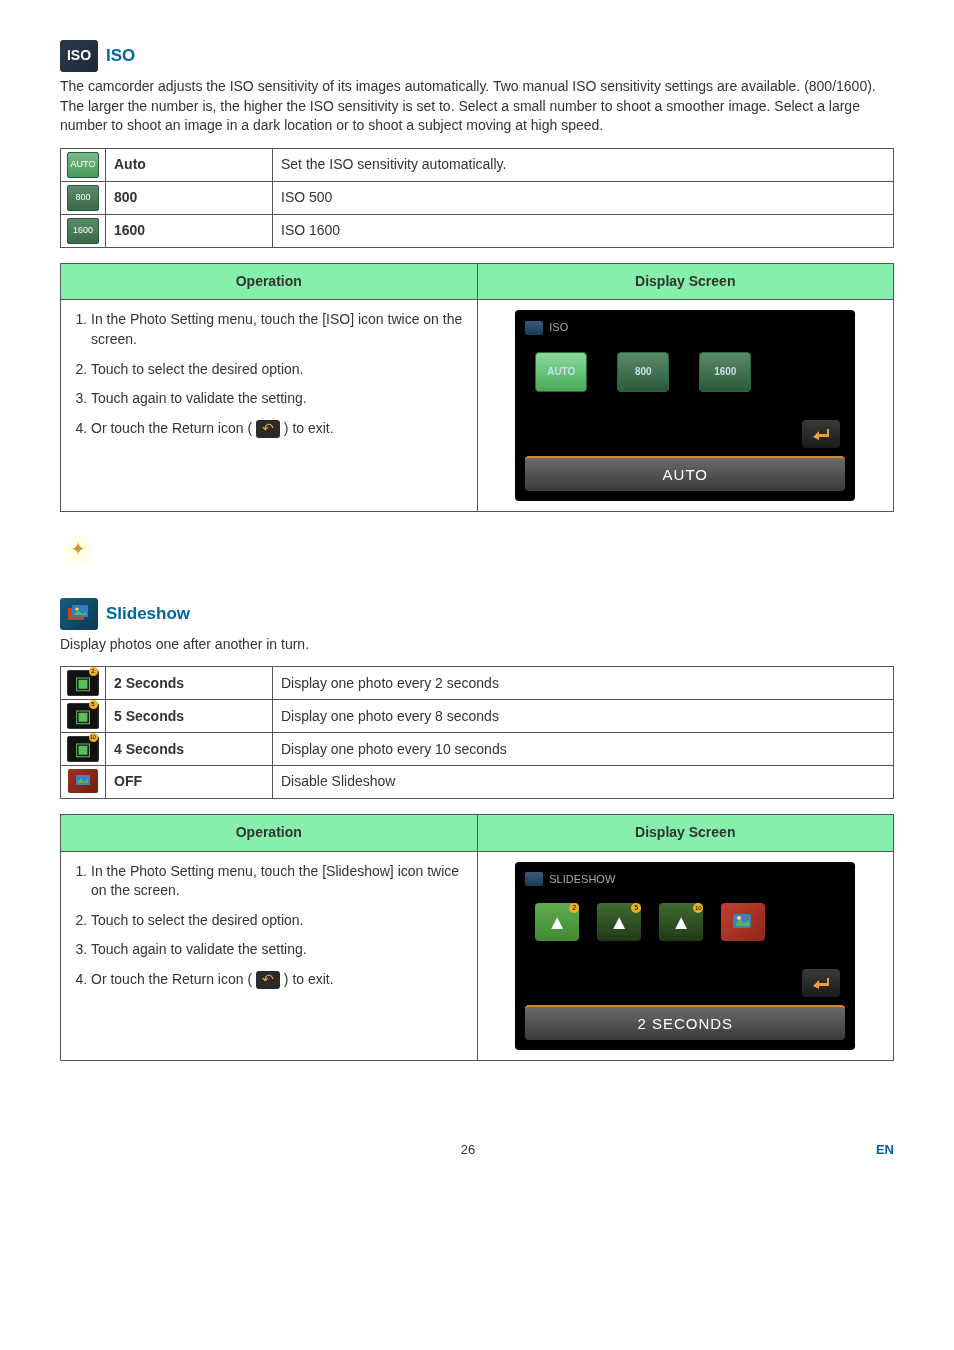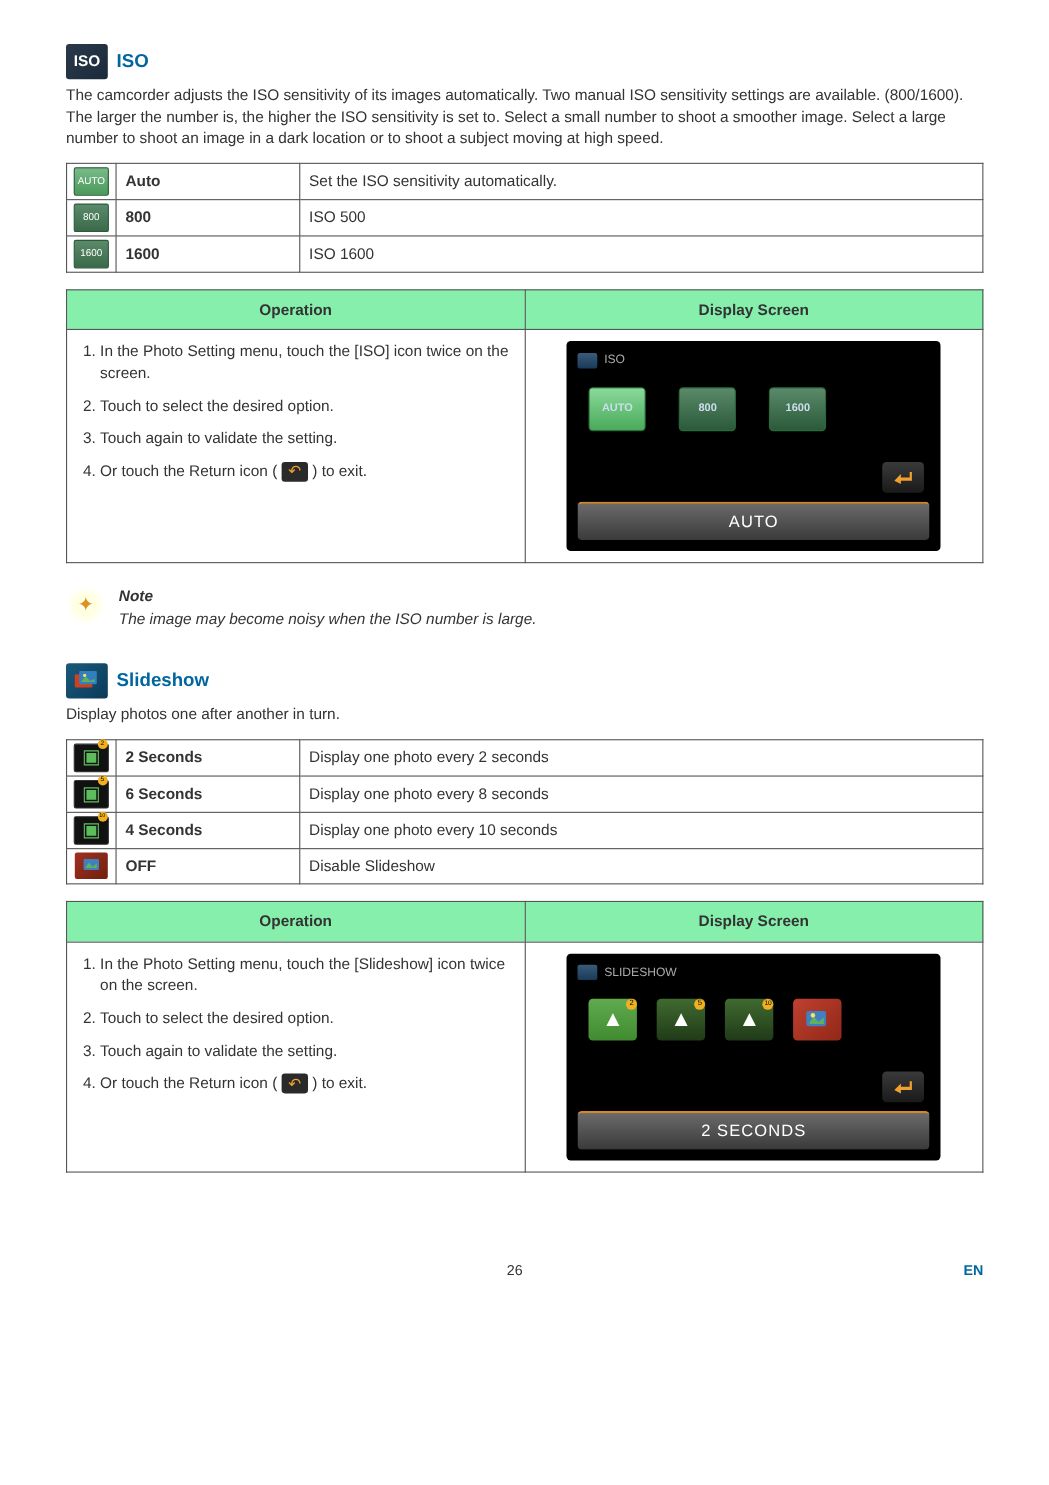--- a/index.html
+++ b/index.html
@@ -319,24 +319,20 @@
         </div>
         <div class="ds-footer-bar">AUTO</div>
       </div>
     </td>
   </tr>
 </tbody>
   </table>
 
 <div class="note-block">
   <div class="note-icon"></div>
-  <div>
-    <p class="note-title">Note</p>
-    <p class="note-text">The image may become noisy when the ISO number is large.</p>
-  </div>
 </div>
 
 <div class="section-header">
   <div class="section-icon slideshow-icon-main">
     <svg width="26" height="20" viewBox="0 0 26 20">
         <rect x="2" y="4" width="16" height="12" fill="#d04020" rx="1"></rect>
         <rect x="6" y="1" width="16" height="12" fill="#3080c0" rx="1"></rect>
         <circle cx="11" cy="5" r="1.5" fill="#ffe060"></circle>
         <path d="M8 10 L12 6 L16 10 L20 8 L20 11 L8 11 Z" fill="#60b060"></path>
       </svg>
@@ -351,21 +347,21 @@
     <td class="icon-cell"><span class="small-icon slideshow-opt-icon">
             <span style="position:relative"><span class="slide-person">▣</span><span style="position:absolute;top:-4px;right:-6px;background:#f0b020;color:#000;border-radius:50%;width:9px;height:9px;font-size:6px;display:flex;align-items:center;justify-content:center">2</span></span>
           </span></td>
     <td class="label-cell">2 Seconds</td>
     <td>Display one photo every 2 seconds</td>
   </tr>
   <tr>
     <td class="icon-cell"><span class="small-icon slideshow-opt-icon">
             <span style="position:relative"><span class="slide-person">▣</span><span style="position:absolute;top:-4px;right:-6px;background:#f0b020;color:#000;border-radius:50%;width:9px;height:9px;font-size:6px;display:flex;align-items:center;justify-content:center">5</span></span>
           </span></td>
-    <td class="label-cell">6 Seconds</td>
+    <td class="label-cell">5 Seconds</td>
     <td>Display one photo every 8 seconds</td>
   </tr>
   <tr>
     <td class="icon-cell"><span class="small-icon slideshow-opt-icon">
             <span style="position:relative"><span class="slide-person">▣</span><span style="position:absolute;top:-4px;right:-6px;background:#f0b020;color:#000;border-radius:50%;width:9px;height:9px;font-size:5px;display:flex;align-items:center;justify-content:center">10</span></span>
           </span></td>
     <td class="label-cell">4 Seconds</td>
     <td>Display one photo every 10 seconds</td>
   </tr>
   <tr>

